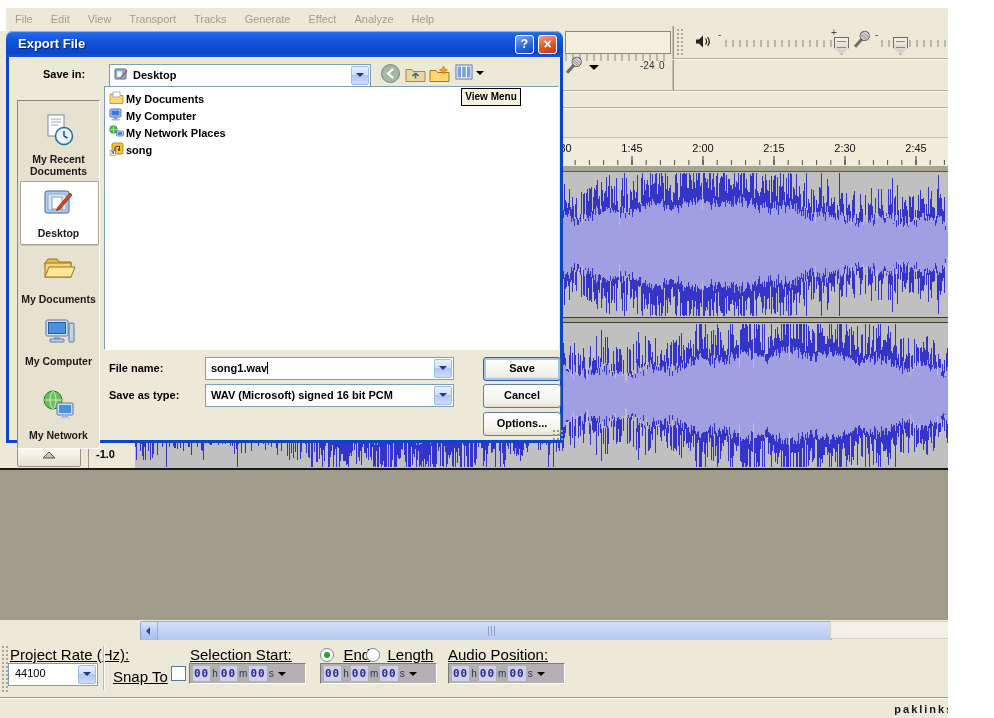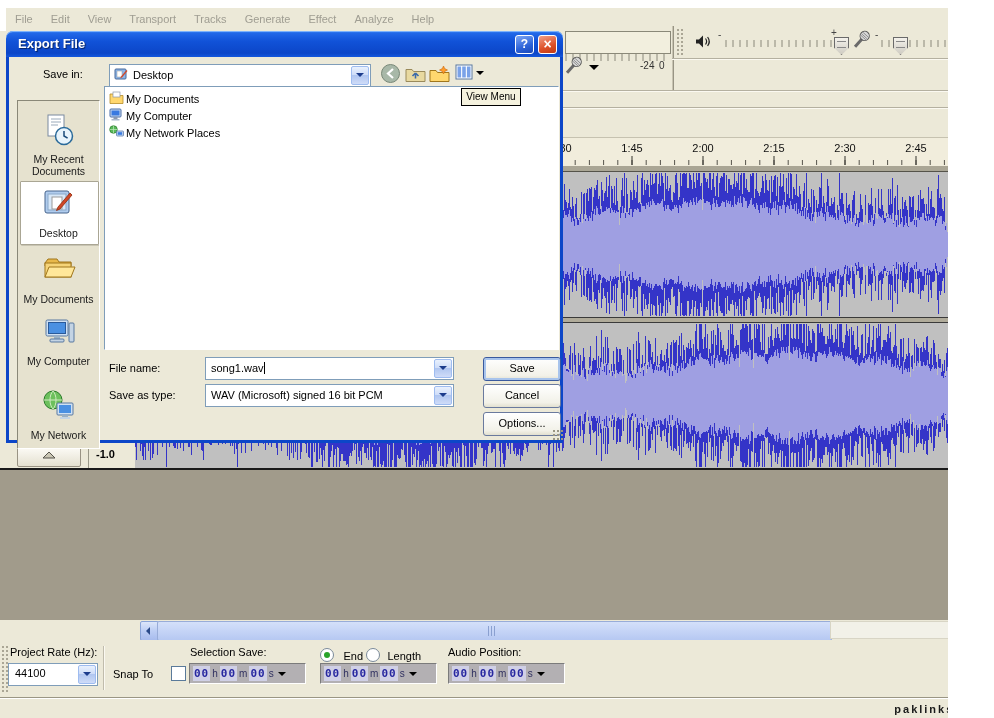--- a/index.html
+++ b/index.html
@@ -1,19 +1,19 @@
 <!DOCTYPE html>
 <html><head>
 <meta charset="utf-8">
 <style>
   html,body{margin:0;padding:0;background:#fff;}
   #screen{position:relative;width:948px;height:718px;overflow:hidden;background:#ece9d8;
           font-family:"Liberation Sans",sans-serif;-webkit-font-smoothing:none;}
   .abs{position:absolute;}
-  .lbl{font-size:11px;color:#000;white-space:nowrap;}
+  .lbl{font-size:15px;color:#000;white-space:nowrap;text-decoration:underline;}
 
   
   #top-white{left:0;top:0;width:994px;height:8px;background:#fff;}
   #left-white{left:0;top:0;width:6px;height:31px;background:#fff;}
   #menubar{left:6px;top:9px;height:18px;width:980px;}
   .menu-item{display:inline-block;padding:2px 9px 0 9px;font-size:11px;color:#9f9d92;}
 
   
   #toolbars{left:563px;top:26px;width:431px;height:111px;background:#ece9d8;overflow:hidden;}
   #meter-box{left:2px;top:5px;width:104px;height:21px;background:#f2efde;border:1px solid #8a8878;}
@@ -102,21 +102,21 @@
   #dlg-title{left:0;top:0;width:557px;height:26px;border-radius:7px 7px 0 0;
       background:linear-gradient(180deg,#3d8bf8 0%,#2268e8 8%,#1152d8 40%,#0c46c8 85%,#1558dd 100%);
       box-shadow:inset 0 1px 0 #7fb3fb;}
   #dlg-title-text{left:12px;top:5px;font-size:13px;font-weight:bold;color:#fff;
       text-shadow:1px 1px 1px rgba(0,0,0,.55);}
   .titlebtn{position:absolute;top:4px;width:19px;height:19px;border:1px solid #fff;border-radius:3px;
       text-align:center;color:#fff;font-weight:bold;box-sizing:border-box;}
   #btn-help{right:29px;background:linear-gradient(160deg,#7fa8f4,#2c62d8 60%,#1a48b8);font-size:12px;line-height:17px;}
   #btn-close{right:6px;background:linear-gradient(160deg,#f0a088,#dd5028 60%,#c03a12);font-size:14px;line-height:16px;}
   #dlg-body{left:0;top:26px;width:557px;height:386px;background:#ece9d8;box-sizing:border-box;
-      border-left:3px solid #0c46c8;border-right:3px solid #0c46c8;border-bottom:3px solid #0c46c8;}
+      border-left:3px solid #0c46c8;border-right:3px solid #0c46c8;border-bottom:3px solid #0c46c8;font-weight:bold;}
   #savein-combo{left:100px;top:7px;width:260px;height:21px;}
   #savein-icon{left:4px;top:3px;}
   #savein-text{left:23px;top:4px;font-size:11px;}
   .tb-icon{position:absolute;top:6px;}
   #viewmenu-arrow{position:absolute;left:21px;top:7px;width:0;height:0;border:4px solid rgba(0,0,0,0);
       border-top-color:#000;border-bottom-width:0;}
   #tooltip{left:452px;top:31px;width:58px;height:16px;background:#f5f2de;border:1px solid #000;
       font-size:10px;text-align:center;line-height:16px;z-index:5;}
   #placesbar{left:8px;top:31px;width:83px;height:349px;background:#e6e2cf;
       border-top:1px solid #8a8878;border-left:1px solid #8a8878;
@@ -371,21 +371,21 @@
   <div class="abs" id="seltoolbar">
     <div class="abs grip-v" id="sel-grip"></div>
     <div class="abs lbl" style="left:10px;top:6px">Project Rate (Hz):</div>
     <div class="abs xp-field" id="rate-combo">
       <span class="combo-text">44100</span>
       <span class="xp-drop"></span>
     </div>
     <div class="abs" id="sel-vline"></div>
     <div class="abs lbl" style="left:113px;top:28px">Snap To</div>
     <div class="abs checkbox" style="left:171px;top:26px"></div>
-    <div class="abs lbl" style="left:190px;top:6px">Selection Save:</div>
+    <div class="abs lbl" style="left:190px;top:6px">Selection Start:</div>
     <div class="time-field" id="tf-start" style="left:189px;top:23px">
         <span class="t-chip">00</span>
         <span class="t-unit">h</span>
         <span class="t-chip">00</span>
         <span class="t-unit">m</span>
         <span class="t-chip">00</span>
         <span class="t-unit">s</span>
         <span class="t-arrow"></span>
       </div>
     <div class="abs" style="left:320px;top:6px">
@@ -528,20 +528,31 @@
           </div>
           <div class="file-row">
             <span class="fi"><svg width="15" height="13">
                 <circle cx="4.5" cy="4.5" r="3.8" fill="#58b858" stroke="#2a7a2a" stroke-width="0.7"></circle>
                 <path d="M.7 4.5h7.6M4.5.7v7.6" stroke="#bfe8bf" stroke-width="0.7"></path>
                 <rect x="7.5" y="6" width="7" height="5" rx="0.8" fill="#c8daf0" stroke="#4a6ea8" stroke-width="0.7"></rect>
                 <rect x="8.7" y="7.2" width="4.5" height="2.6" fill="#3a7ae0"></rect>
               </svg></span>
             <span>My Network Places</span>
           </div>
+          <div class="file-row">
+            <span class="fi"><svg width="15" height="14">
+                <rect x="3" y="1" width="11" height="11" rx="1.5" fill="#f4c33c" stroke="#a87818" stroke-width="0.8"></rect>
+                <path d="M6 8.5V5l4.5-1v3.5" stroke="#5a3c10" stroke-width="1" fill="none"></path>
+                <circle cx="5.6" cy="8.7" r="1.2" fill="#5a3c10"></circle>
+                <circle cx="10.1" cy="7.7" r="1.2" fill="#5a3c10"></circle>
+                <rect x="1" y="8.5" width="5" height="5" fill="#fff" stroke="#888" stroke-width="0.6"></rect>
+                <path d="M2.2 12.3l2.4-2.4M2.4 9.7h2.2v2.2" stroke="#2a50c8" stroke-width="0.9" fill="none"></path>
+              </svg></span>
+            <span>song</span>
+          </div>
         </div>
 
       <div class="dlg-lbl" style="left:100px;top:305px">File name:</div>
       <div class="abs xp-field" id="fname-input">
         <span class="abs" id="fname-text"><span>song1.wav</span><span class="caret"></span></span>
         <span class="xp-drop"></span>
       </div>
       <div class="dlg-lbl" style="left:100px;top:332px">Save as type:</div>
       <div class="abs xp-field" id="ftype-combo">
         <span class="abs" id="ftype-text">WAV (Microsoft) signed 16 bit PCM</span>

